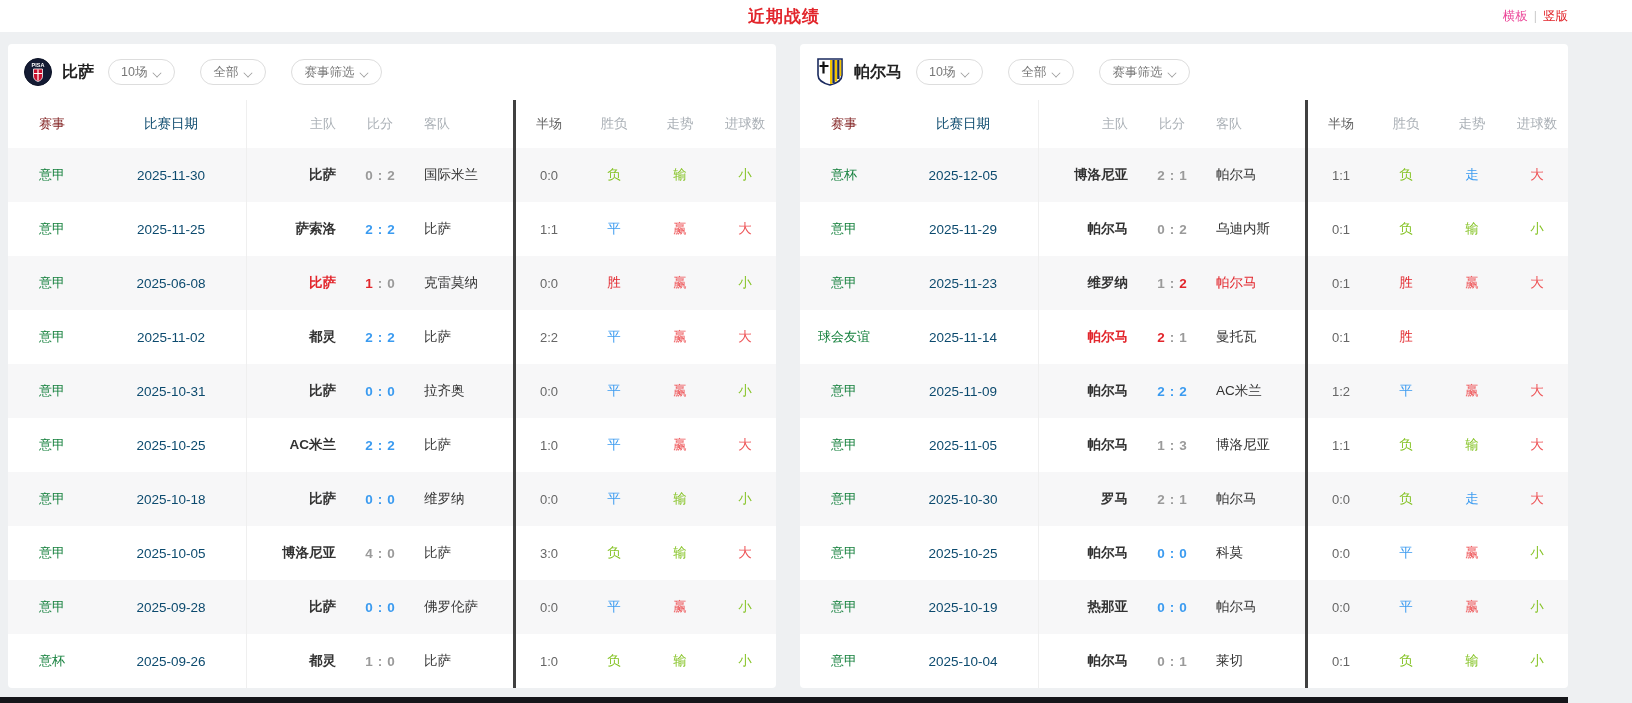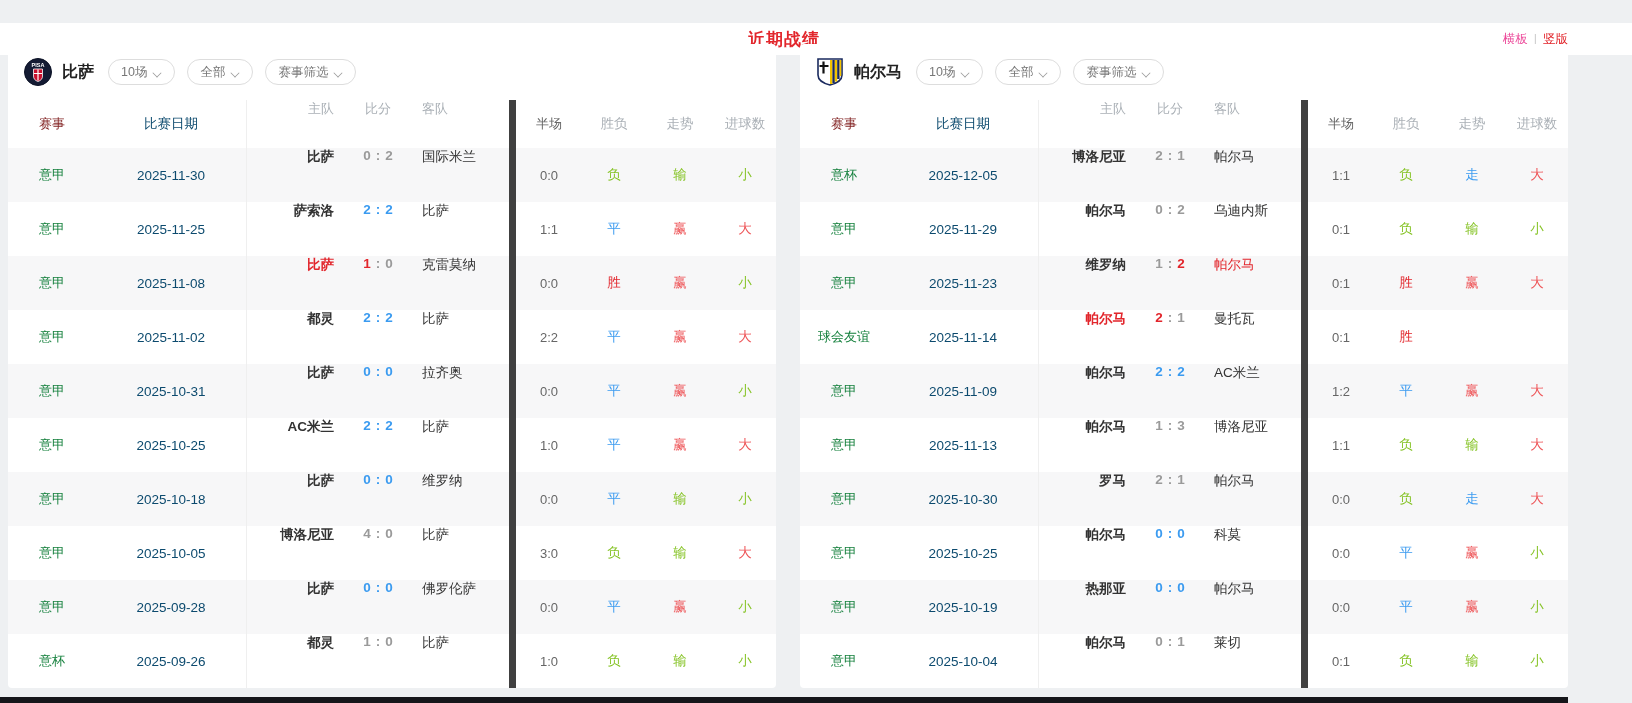--- a/index.html
+++ b/index.html
@@ -8,21 +8,21 @@
   }
   *{margin:0;padding:0;box-sizing:border-box;}
   html,body{width:1632px;height:703px;overflow:hidden;}
   body{
     font-family:"Liberation Sans","DejaVu Sans",sans-serif;
     background:var(--page-bg);
     position:relative;
     font-size:14px;color:#333;
   }
   
-  .top-bar{position:absolute;left:0;top:0;width:1632px;height:32px;background:#fff;margin-top:23px;}
+  .top-bar{position:absolute;left:0;top:0;width:1632px;height:32px;background:#fff;}
   .top-title{
     position:absolute;left:0;top:0;width:1568px;height:32px;
     display:flex;align-items:center;justify-content:center;
     color:var(--accent-red);font-size:17px;font-weight:700;letter-spacing:1px;
   }
   .view-toggle{
     position:absolute;right:64px;top:0;height:32px;display:flex;align-items:center;gap:6px;
     font-size:12.5px;
   }
   .view-toggle .opt{cursor:pointer;}
@@ -32,43 +32,43 @@
   
   .cards{position:absolute;left:8px;top:44px;display:flex;gap:24px;}
   .card{
     width:768px;background:var(--card-bg);border-radius:4px;
   }
   .panel-header{
     height:56px;display:flex;align-items:center;padding-left:16px;gap:10px;
   }
   .logo{width:28px;height:28px;display:flex;align-items:center;justify-content:center;flex-shrink:0;}
   .team-name{font-size:16px;font-weight:700;color:#222;margin-right:4px;}
-  .filters{display:flex;align-items:center;gap:12px;}
+  .filters{display:flex;align-items:center;gap:25px;}
   .pill{
     display:flex;align-items:center;gap:6px;height:26px;padding:0 12px;
     border:1px solid #ddd;border-radius:14px;background:#fff;
     font-size:12.5px;color:#777;cursor:pointer;
   }
   .chev{width:9px;height:9px;position:relative;display:inline-block;}
   .chev::before{
     content:"";position:absolute;left:0;top:1px;width:7px;height:7px;
     border-right:1.5px solid #999;border-bottom:1.5px solid #999;
     transform:rotate(45deg) scale(.8);
   }
   
   .thead{display:flex;height:48px;align-items:center;color:#aab0b6;font-size:13px;}
   .row{display:flex;height:54px;align-items:center;cursor:pointer;}
   .row:nth-child(odd){background:var(--row-alt);}
   .cell{flex-shrink:0;text-align:center;}
   .col-comp{width:88px;color:#15803d;font-size:13px;}
   .thead .col-comp{color:#7f1d1d;}
   .col-date{width:150px;color:#0c4a6e;font-size:13.5px;}
   .col-match{
-    flex:1;display:flex;align-items:flex-start;align-self:stretch;
-    border-left:1px solid #efefef;border-right:7px solid #404040;
+    flex:1;display:flex;align-items:center;align-self:stretch;
+    border-left:1px solid #efefef;border-right:3px solid #404040;
   }
   .m-home{flex:1;text-align:right;padding-right:12px;font-weight:700;font-size:13.5px;color:#333;}
   .m-score{width:64px;display:flex;justify-content:center;align-items:center;gap:5px;font-weight:700;font-size:13.5px;}
   .m-away{flex:1;text-align:left;padding-left:12px;font-weight:400;font-size:13.5px;color:#333;}
   .thead .m-home,.thead .m-away,.thead .m-score{font-weight:400;font-size:13px;color:#aab0b6;}
   .col-half{width:66px;color:#666;font-size:13px;}
   .col-result{width:64px;font-size:13.5px;}
   .col-trend{width:68px;font-size:13.5px;}
   .col-goals{width:62px;font-size:13.5px;}
   
@@ -165,21 +165,21 @@
       </span>
       <span class="m-away away c-dark">比萨</span>
     </div>
     <div class="cell col-half half">1:1</div>
     <div class="cell col-result result c-blue">平</div>
     <div class="cell col-trend trend c-sred">赢</div>
     <div class="cell col-goals goals c-sred">大</div>
   </div>
         <div class="row">
     <div class="cell col-comp comp">意甲</div>
-    <div class="cell col-date date">2025-11-08</div>
+    <div class="cell col-date date">2025-06-08</div>
     <div class="col-match">
       <span class="m-home home c-red">比萨</span>
       <span class="m-score">
         <i class="sh c-red" style="font-style:normal">1</i>
               <i class="colon c-gray" style="font-style:normal">:</i>
               <i class="sa c-gray" style="font-style:normal">0</i>
       </span>
       <span class="m-away away c-dark">克雷莫纳</span>
     </div>
     <div class="cell col-half half">0:0</div>
@@ -434,21 +434,21 @@
       </span>
       <span class="m-away away c-dark">AC米兰</span>
     </div>
     <div class="cell col-half half">1:2</div>
     <div class="cell col-result result c-blue">平</div>
     <div class="cell col-trend trend c-sred">赢</div>
     <div class="cell col-goals goals c-sred">大</div>
   </div>
         <div class="row">
     <div class="cell col-comp comp">意甲</div>
-    <div class="cell col-date date">2025-11-13</div>
+    <div class="cell col-date date">2025-11-05</div>
     <div class="col-match">
       <span class="m-home home c-dark">帕尔马</span>
       <span class="m-score">
         <i class="sh c-gray" style="font-style:normal">1</i>
               <i class="colon c-gray" style="font-style:normal">:</i>
               <i class="sa c-gray" style="font-style:normal">3</i>
       </span>
       <span class="m-away away c-dark">博洛尼亚</span>
     </div>
     <div class="cell col-half half">1:1</div>

